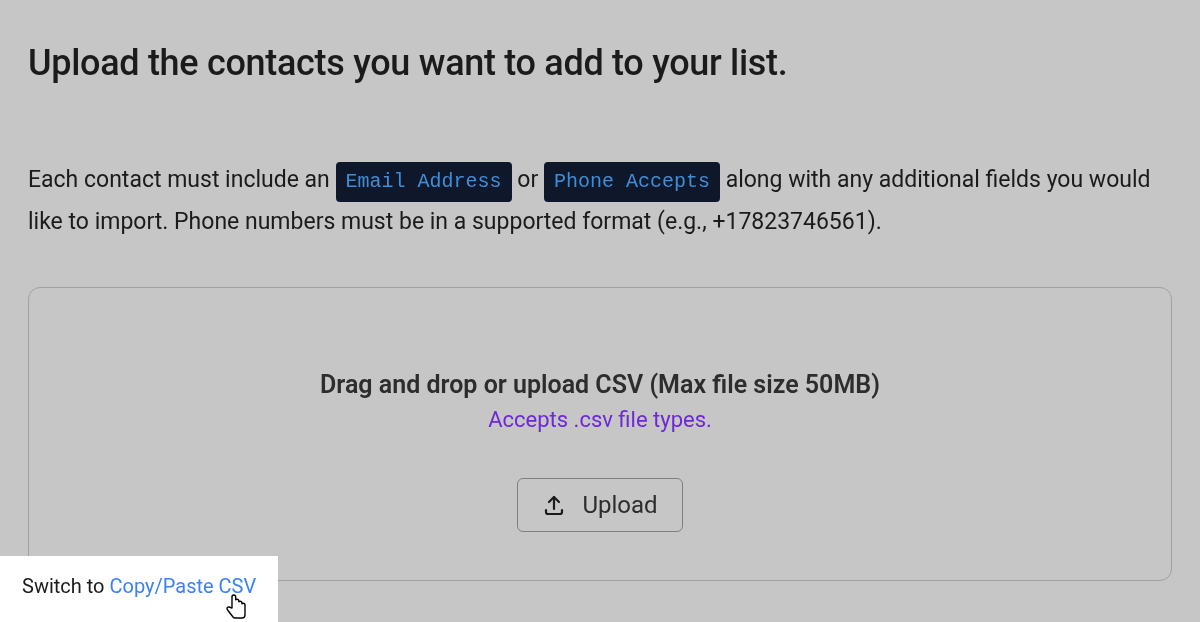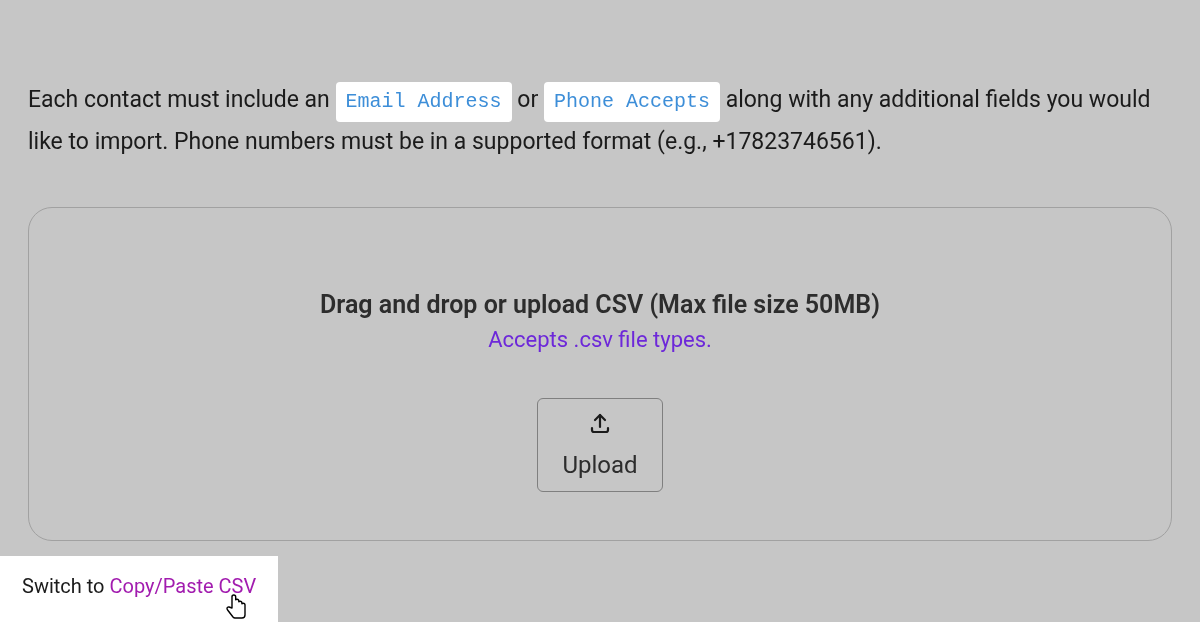--- a/index.html
+++ b/index.html
@@ -27,31 +27,31 @@
     }
     .description {
       font-size: 23px;
       color: #1b1b1b;
       line-height: 1.7;
       margin-bottom: 46px;
     }
     .code-chip {
       font-family: "SFMono-Regular", Consolas, "Liberation Mono", Menlo, monospace;
       font-size: 20px;
-      background: #ffffff;
+      background: #0f172a;
       color: #3d8ed8;
       padding: 3px 10px;
       border-radius: 4px;
       display: inline-block;
       vertical-align: baseline;
       margin-top: 40px;
     }
     .dropzone {
       border: 1px solid #a1a1a1;
-      border-radius: 24px;
+      border-radius: 12px;
       padding: 82px 20px 48px 20px;
       text-align: center;
       background: #c6c6c6;
     }
     .dropzone-title {
       font-size: 25px;
       font-weight: 600;
       color: #2d2d2d;
       margin-bottom: 8px;
     }
@@ -66,56 +66,56 @@
       gap: 16px;
       background: #c6c6c6;
       border: 1px solid #7f7f7f;
       border-radius: 6px;
       padding: 12px 24px;
       font-size: 24px;
       font-weight: 400;
       color: #2d2d2d;
       cursor: pointer;
       font-family: inherit;
-      flex-direction: column;
     }
     .upload-icon svg {
       width: 24px;
       height: 24px;
       display: block;
     }
     .switch-panel {
       position: absolute;
       left: 0;
       bottom: 0;
       background: #ffffff;
       padding: 18px 22px 24px 22px;
       font-size: 20px;
       color: #1b1b1b;
     }
     .switch-link {
-      color: #a21caf;
+      color: #3b82f6;
       cursor: pointer;
     }
     .cursor {
       position: absolute;
       left: 223px;
       bottom: 2px;
       width: 26px;
       height: 28px;
     }
     .cursor svg {
       width: 100%;
       height: 100%;
     }
   </style>
 </head>
 <body>
 
 <div class="container">
+  <h1 class="page-title">Upload the contacts you want to add to your list.</h1>
 
   <p class="description">
     <span>Each contact must include an </span>
     <span class="code-chip">Email Address</span>
     <span> or </span>
     <span class="code-chip">Phone Accepts</span>
     <span> along with any additional fields you would like to import. Phone numbers must be in a supported format (e.g., +17823746561).</span>
   </p>
 
   <div class="dropzone">

